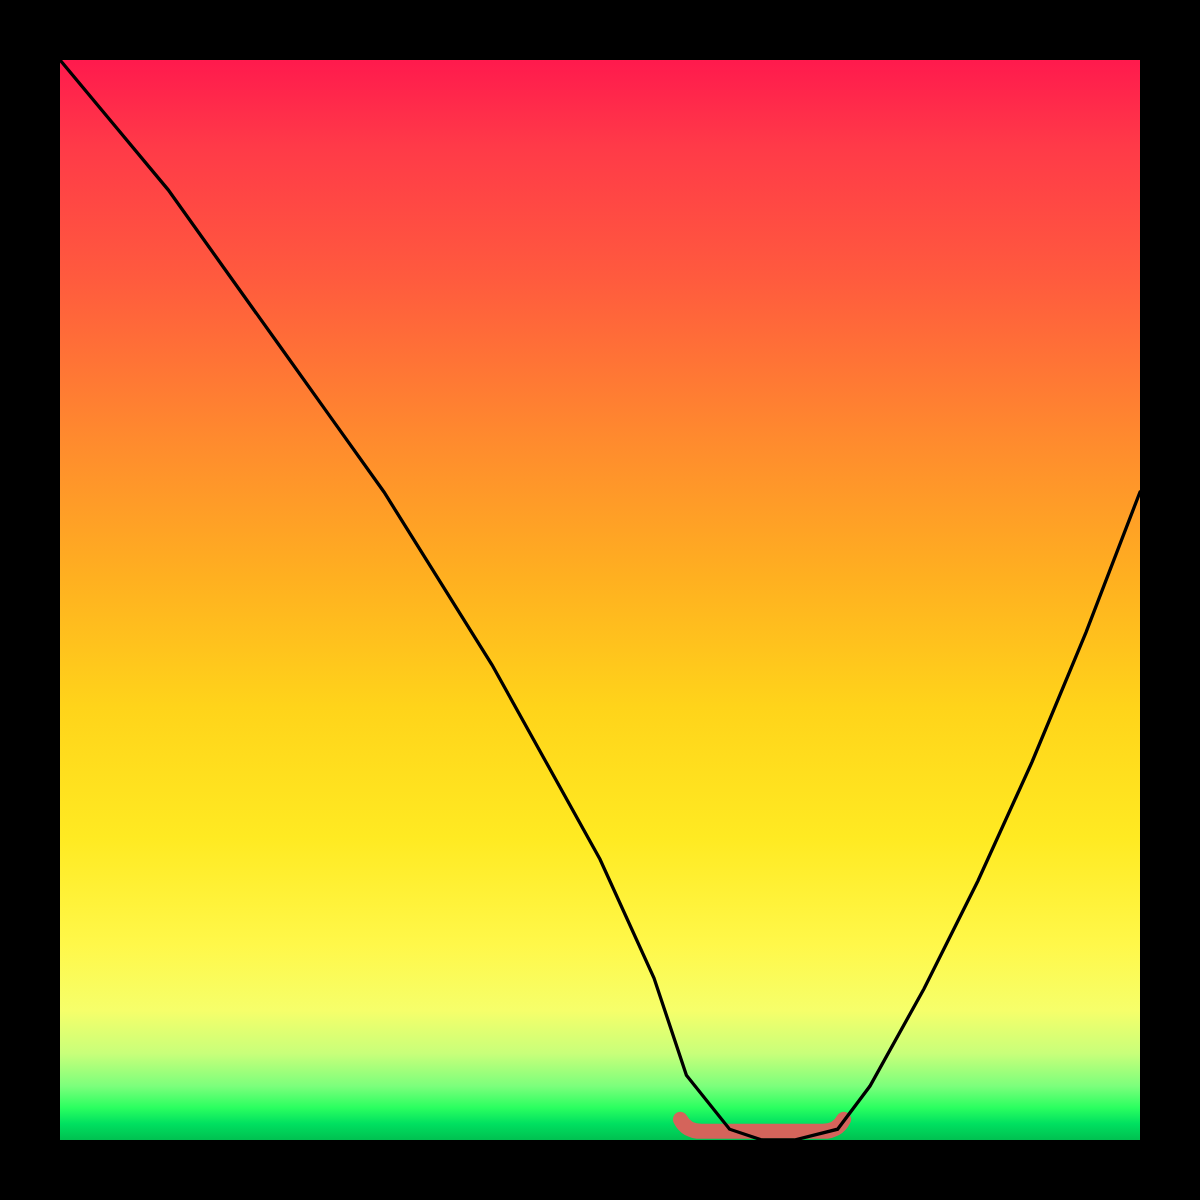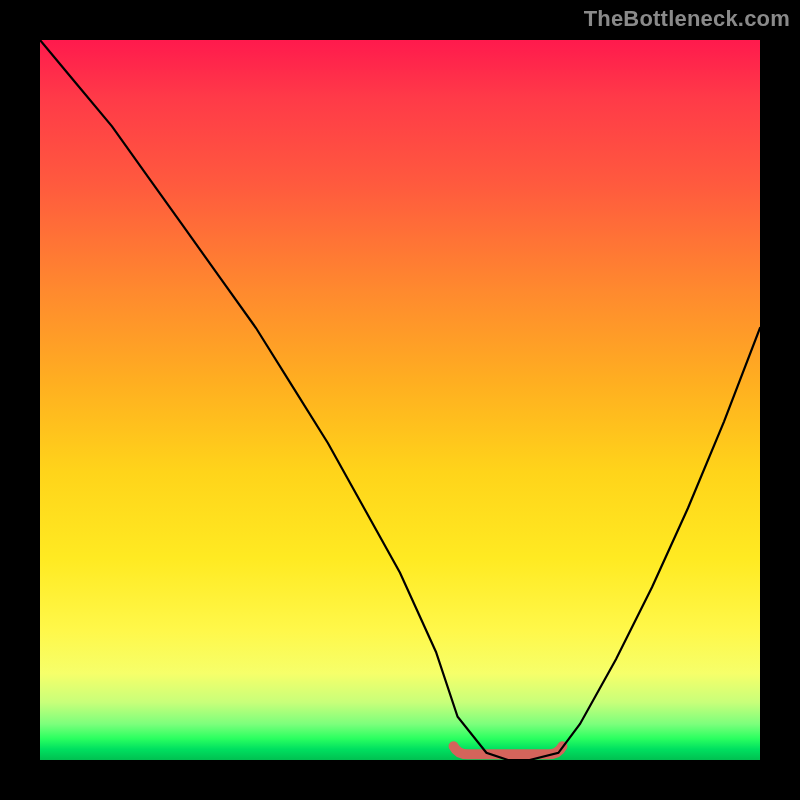--- a/index.html
+++ b/index.html
@@ -66,20 +66,19 @@
     fill: none;
     stroke: #d4645b;
     stroke-width: 10;
     stroke-linecap: round;
   }
 </style>
 </head>
 <body>
 
 <div class="frame">
-  <div class="watermark">TheBottleneck.com</div>
   <div class="plot">
     <svg class="overlay" viewBox="0 0 720 720" preserveAspectRatio="none">
       <path id="floor-path" class="floor" d="M 413.6 706.2 Q 417.6 714.2 427.6 714.2 L 508.4 714.2 Q 518.4 714.2 522.4 706.2"></path>
       <path id="curve-path" class="curve" d="M0.0 0.0 L36.0 43.2 L72.0 86.4 L108.0 136.8 L144.0 187.2 L180.0 237.6 L216.0 288.0 L252.0 345.6 L288.0 403.2 L324.0 468.0 L360.0 532.8 L396.0 612.0 L417.6 676.8 L446.4 712.8 L468.0 720.0 L489.6 720.0 L518.4 712.8 L540.0 684.0 L576.0 619.2 L612.0 547.2 L648.0 468.0 L684.0 381.6 L720.0 288.0 "></path>
     </svg>
   </div>
 </div>
 
 </body></html>

